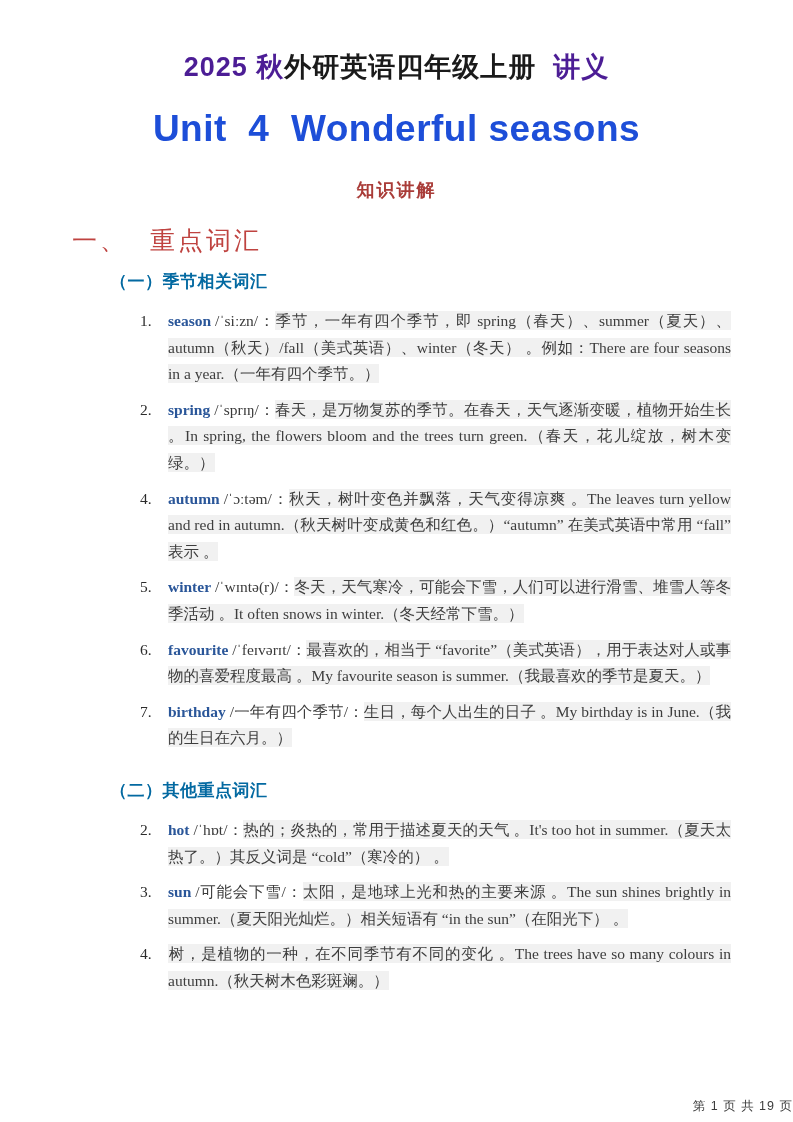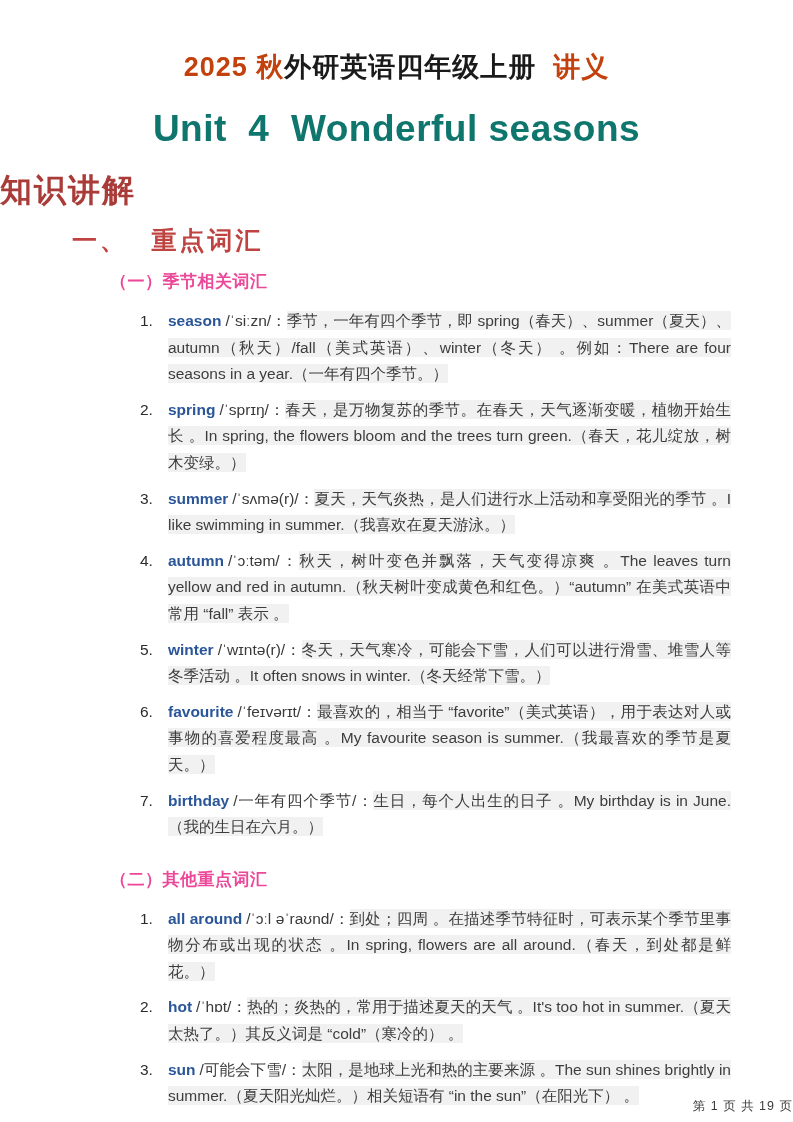--- a/index.html
+++ b/index.html
@@ -22,66 +22,66 @@
   .doc-title {
     margin: 50px 0 0 0;
     text-align: center;
     font-size: 27px;
     line-height: 34px;
     font-weight: bold;
     letter-spacing: 1px;
     color: #1a1a1a;
     white-space: pre;
   }
-  .doc-title .red { color: #c2410c; }
+  .doc-title .red { color: #4c1d95; }
   .unit-title {
     margin-top: 22px;
     text-align: center;
     font-size: 37px;
     line-height: 46px;
     font-weight: bold;
-    color: #0f766e;
+    color: #1d4ed8;
     white-space: pre;
     letter-spacing: 0.5px;
   }
   .subtitle {
     margin-top: 21px;
-    text-align: left;
-    font-size: 32px;
+    text-align: center;
+    font-size: 18px;
     line-height: 34px;
     font-weight: bold;
     color: #a93c38;
     font-family: "DejaVu Serif", "Liberation Serif", serif;
     letter-spacing: 2px;
   }
   .section-heading {
     margin: 17px 0 0 72px;
     font-size: 25px;
     line-height: 33px;
     color: #bf4340;
     font-family: "DejaVu Serif", "Liberation Serif", serif;
     letter-spacing: 3px;
     white-space: pre;
-    font-weight: bold;
   }
   .subsection { margin-top: 0; }
   .subsection-heading {
     margin: 13px 0 0 110px;
     font-size: 17px;
     line-height: 24px;
     font-weight: bold;
-    color: #ec4899;
+    color: #0369a1;
     letter-spacing: 0.5px;
   }
   .subsection + .subsection .subsection-heading { margin-top: 27px; }
   
   ol.items {
     list-style: none;
     margin: 14px 62px 0 140px;
     padding: 0;
+    font-family: Liberation Serif, serif;
   }
   ol.items li {
     position: relative;
     padding-left: 28px;
     margin-bottom: 9px;
     font-size: 15.5px;
     line-height: 26.6px;
     color: #3d3d3d;
     text-align: justify;
   }
@@ -129,36 +129,34 @@
 
   <div class="section-heading">一、  重点词汇</div>
 
   <div class="subsection">
     <div class="subsection-heading">（一）季节相关词汇</div>
     <ol class="items">
   <li><span class="num">1.</span><span class="term">season</span><span class="phon">/ˈsiːzn/：</span><span class="body-text">季节，一年有四个季节，即 spring（春天）、summer（夏天）、autumn（秋天）/fall（美式英语）、winter（冬天） 。例如：There are four seasons in a year.（一年有四个季节。）</span></li>
 
   <li><span class="num">2.</span><span class="term">spring</span><span class="phon">/ˈsprɪŋ/：</span><span class="body-text">春天，是万物复苏的季节。在春天，天气逐渐变暖，植物开始生长 。In spring, the flowers bloom and the trees turn green.（春天，花儿绽放，树木变绿。）</span></li>
 
-  <li><span class="num">3.</span><span class="term">summer</span><span class="phon">/ˈsʌmə(r)/：</span><span class="body-text">夏天，天气炎热，是人们进行水上活动和享受阳光的季节 。I like swimming in summer.（我喜欢在夏天游泳。）</span></li>
 
   <li><span class="num">4.</span><span class="term">autumn</span><span class="phon">/ˈɔːtəm/：</span><span class="body-text">秋天，树叶变色并飘落，天气变得凉爽 。The leaves turn yellow and red in autumn.（秋天树叶变成黄色和红色。）“autumn” 在美式英语中常用 “fall” 表示 。</span></li>
 
   <li><span class="num">5.</span><span class="term">winter</span><span class="phon">/ˈwɪntə(r)/：</span><span class="body-text">冬天，天气寒冷，可能会下雪，人们可以进行滑雪、堆雪人等冬季活动 。It often snows in winter.（冬天经常下雪。）</span></li>
 
   <li><span class="num">6.</span><span class="term">favourite</span><span class="phon">/ˈfeɪvərɪt/：</span><span class="body-text">最喜欢的，相当于 “favorite”（美式英语），用于表达对人或事物的喜爱程度最高 。My favourite season is summer.（我最喜欢的季节是夏天。）</span></li>
 
   <li><span class="num">7.</span><span class="term">birthday</span><span class="phon">/一年有四个季节/：</span><span class="body-text">生日，每个人出生的日子 。My birthday is in June.（我的生日在六月。）</span></li>
 </ol>
   </div>
 
   <div class="subsection">
     <div class="subsection-heading">（二）其他重点词汇</div>
     <ol class="items">
-  <li><span class="num">1.</span><span class="term">all around</span><span class="phon">/ˈɔːl əˈraʊnd/：</span><span class="body-text">到处；四周 。在描述季节特征时，可表示某个季节里事物分布或出现的状态 。In spring, flowers are all around.（春天，到处都是鲜花。）</span></li>
 
   <li><span class="num">2.</span><span class="term">hot</span><span class="phon">/ˈhɒt/：</span><span class="body-text">热的；炎热的，常用于描述夏天的天气 。It's too hot in summer.（夏天太热了。）其反义词是 “cold”（寒冷的） 。</span></li>
 
   <li><span class="num">3.</span><span class="term">sun</span><span class="phon">/可能会下雪/：</span><span class="body-text">太阳，是地球上光和热的主要来源 。The sun shines brightly in summer.（夏天阳光灿烂。）相关短语有 “in the sun”（在阳光下） 。</span></li>
 
   <li><span class="num">4.</span><span class="body-text">树，是植物的一种，在不同季节有不同的变化 。The trees have so many colours in autumn.（秋天树木色彩斑斓。）</span></li>
 
 </ol>
   </div>
 

